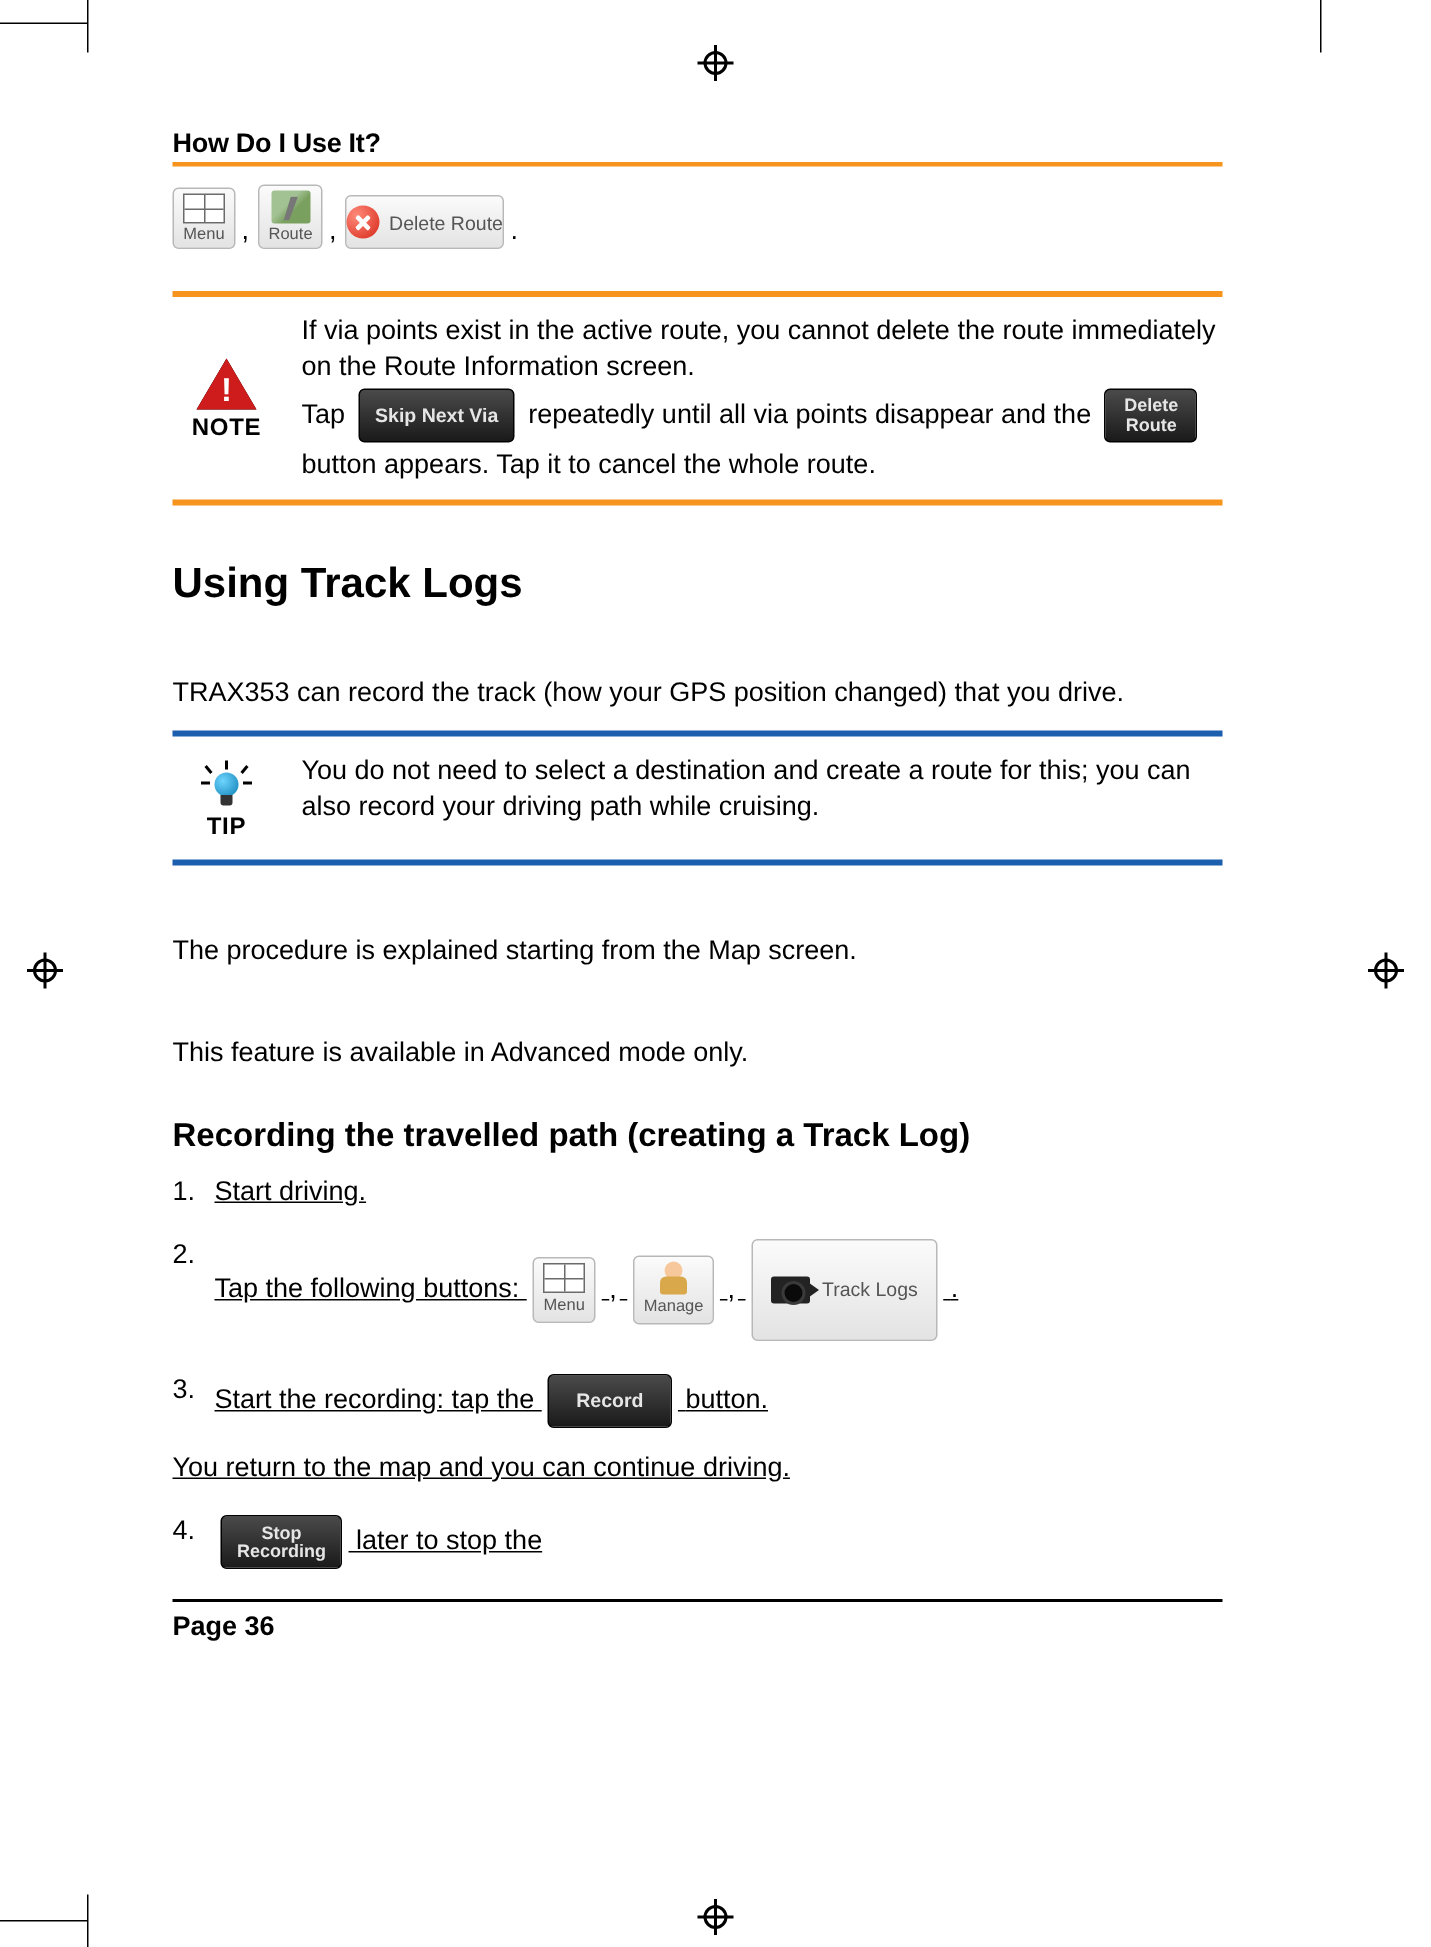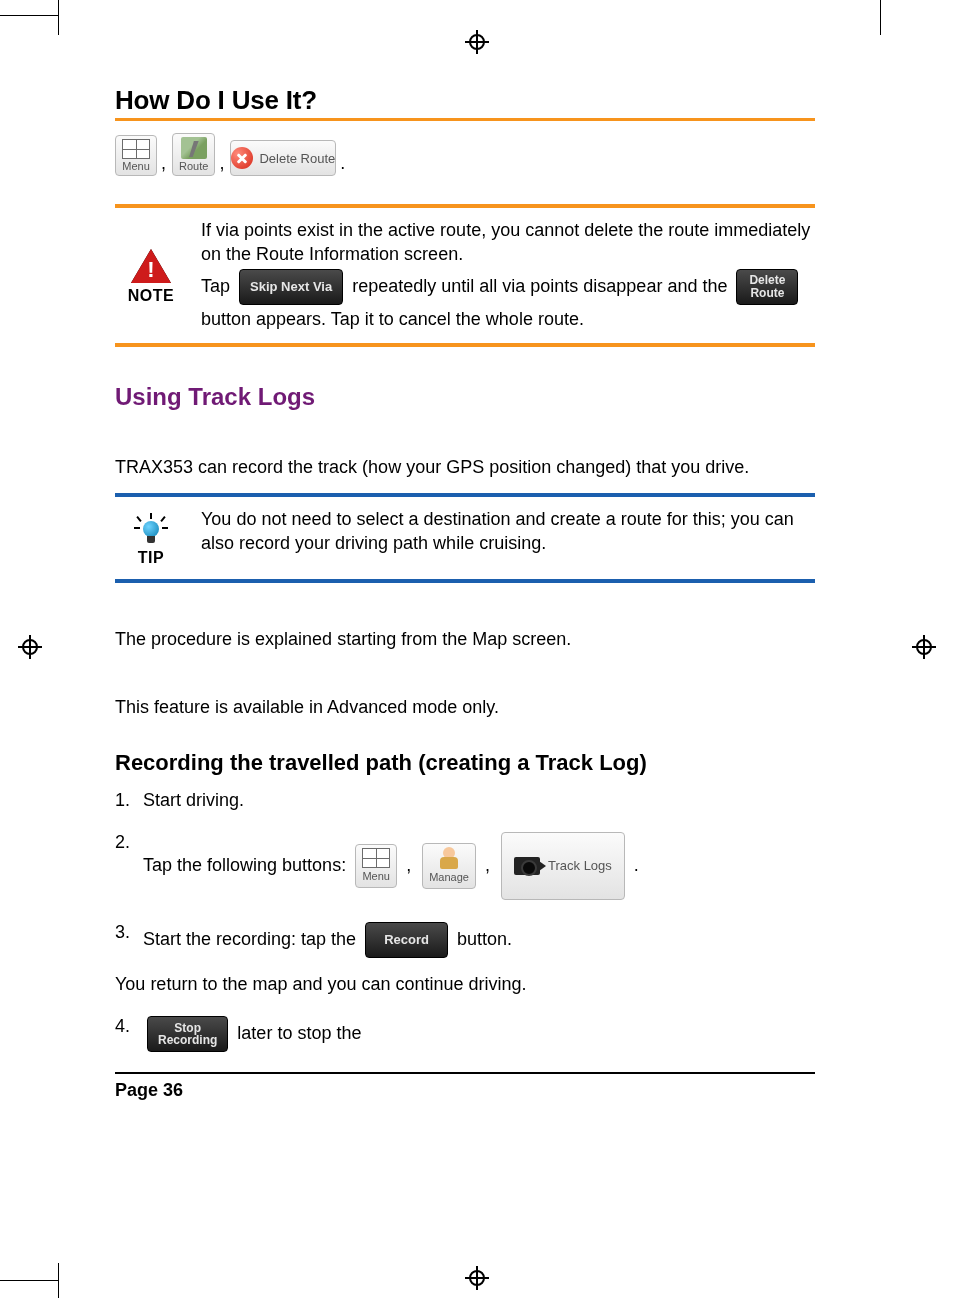--- a/index.html
+++ b/index.html
@@ -27,21 +27,21 @@
   .page {
     position: absolute;
     left: 115px;
     top: 85px;
     width: 700px;
   }
 
   .hdr {
     font-family: "Arial Narrow", Arial, sans-serif;
     font-weight: bold;
-    font-size: 26px;
+    font-size: 18px;
     font-stretch: condensed;
     letter-spacing: -0.2px;
     margin-bottom: 2px;
   }
   .hdr-rule { height: 3px; background: #f7941d; margin-bottom: 12px; }
 
   .icon-row { display: flex; align-items: flex-end; gap: 4px; margin-bottom: 28px; }
   .ui-btn {
     display: inline-flex; align-items: center; justify-content: center;
     font-size: 12px; color: #333; border-radius: 4px;
@@ -88,26 +88,26 @@
   .r1{ left:16px; top:0; width:2px; height:6px; }
   .r3{ left:0; top:14px; width:6px; height:2px; }
   .r4{ right:0; top:14px; width:6px; height:2px; }
   .r5{ left:4px; top:3px; width:2px; height:6px; transform:rotate(-40deg); }
   .r6{ right:4px; top:3px; width:2px; height:6px; transform:rotate(40deg); }
 
   .callout .body { flex:1; font-size: 18px; line-height: 1.35; }
   .body-inline { display:inline; }
   .inline-btn { vertical-align: middle; display:inline-flex; margin: 2px 4px; }
 
-  h2.section { color:#701a75; font-size: 24px; font-weight: bold; margin: 6px 0 10px; }
+  h2.section { color:#000000; font-size: 28px; font-weight: bold; margin: 6px 0 10px; }
   .para { font-size: 18px; line-height: 1.35; margin-bottom: 14px; margin-top: 44px; }
 
   h3.sub { font-size: 22px; font-weight: bold; margin: 30px 0 12px; }
   ol.steps { list-style: none; counter-reset: st; margin-left: 0; }
-  ol.steps > li { counter-increment: st; font-size: 18px; line-height: 1.35; margin-bottom: 18px; padding-left: 28px; position: relative; }
+  ol.steps > li { counter-increment: st; font-size: 18px; line-height: 1.35; margin-bottom: 18px; padding-left: 28px; position: relative; text-decoration: underline; }
   ol.steps > li::before { content: counter(st) "."; position:absolute; left:0; top:0; }
   .between { font-size: 18px; line-height:1.35; margin: 4px 0 18px; }
 
   .footer-rule { height: 2px; background: #000; margin-top: 14px; }
   .page-num { font-family: "Arial Narrow", Arial, sans-serif; font-stretch: condensed; font-weight: bold; font-size: 18px; margin-top: 6px; }
 </style>
 </head>
 <body>
 
 <div class="crop-tl-h"></div>

